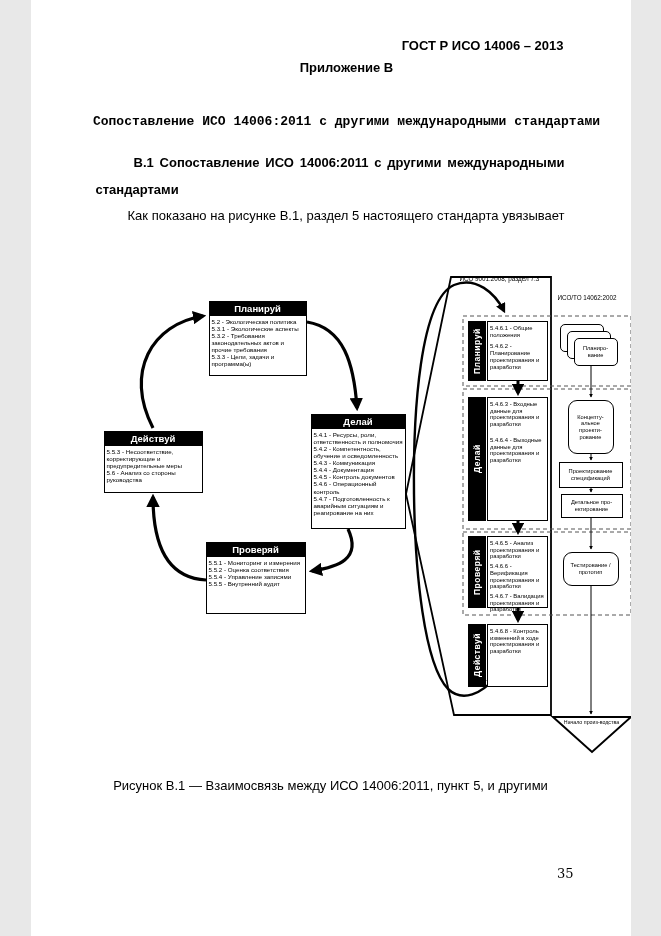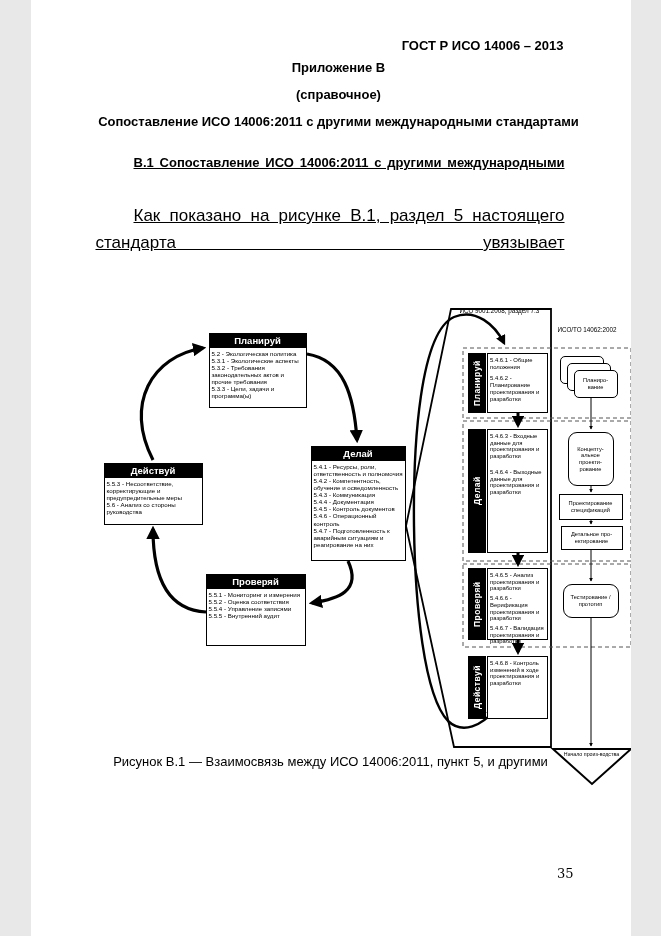--- a/index.html
+++ b/index.html
@@ -1,27 +1,27 @@
 <!DOCTYPE html>
 <html><head>
 <meta charset="utf-8">
 <style>
   html,body{margin:0;padding:0;background:#e8e8e8;}
   .page{position:relative;width:600px;height:936px;background:#ffffff;margin:0 auto;
         font-family:"Liberation Sans",sans-serif;color:#000;overflow:hidden;}
   .hdr{position:absolute;top:38px;right:67px;font-size:13px;font-weight:bold;}
-  .t-center{position:absolute;left:8px;width:100%;text-align:center;font-size:13px;font-weight:bold;}
+  .t-center{position:absolute;left:16px;width:100%;text-align:center;font-size:13px;font-weight:bold;}
   .sec{position:absolute;left:65px;right:66px;font-size:13px;font-weight:bold;line-height:27px;}
   .jl{text-align:justify;text-align-last:justify;}
-  .par{position:absolute;left:65px;right:66px;font-size:17px;line-height:27px;}
-  .indent{text-indent:38px;text-decoration:underline;}
+  .par{position:absolute;left:59px;right:66px;font-size:13px;line-height:27px;}
+  .indent{text-indent:38px;}
   .caption{position:absolute;left:0;width:100%;text-align:center;font-size:13px;line-height:27px;}
   .pageno{position:absolute;top:866px;right:57px;font-size:13px;font-family:"DejaVu Serif",serif;}
 
-  .diagram{position:absolute;left:55px;top:304px;width:560px;height:490px;}
+  .diagram{position:absolute;left:55px;top:272px;width:560px;height:490px;}
   .diagram svg{position:absolute;left:0;top:0;}
 
   .box{position:absolute;border:1.5px solid #000;background:#fff;box-sizing:border-box;}
   .box .hd{background:#000;color:#fff;font-weight:bold;text-align:center;font-size:9.5px;padding:1px 0 2px;}
   .box .bd{padding:2px 2px 1px;font-size:6.2px;line-height:1.14;}
 
   .rowbox{position:absolute;display:flex;box-sizing:border-box;}
   .vlab{width:18px;background:#000;color:#fff;font-weight:bold;font-size:8.5px;
         display:flex;align-items:center;justify-content:center;
         writing-mode:vertical-rl;transform:rotate(180deg);flex:none;letter-spacing:.5px;}
@@ -39,25 +39,25 @@
   .tritext{position:absolute;text-align:center;font-size:5.3px;line-height:1.15;}
 </style>
 </head>
 <body>
 
 <div class="page">
 
   <div class="hdr">ГОСТ Р ИСО 14006 – 2013</div>
 
   <div class="t-center" style="top:60px;">Приложение В</div>
-  <div class="t-center" style="top:87px;">(справочное)</div>
-  <div class="t-center" style="top:114px;">Сопоставление ИСО 14006:2011 с другими международными стандартами</div>
+  <div class="t-center" style="top:114px;font-family:Liberation Mono, monospace;">Сопоставление ИСО 14006:2011 с другими международными стандартами</div>
 
   <div class="sec" style="top:149px;">
     <div class="jl indent">В.1 Сопоставление ИСО 14006:2011 с другими международными</div>
+    <div>стандартами</div>
   </div>
 
   <div class="par" style="top:202px;">
     <div class="jl indent">Как показано на рисунке В.1, раздел 5 настоящего стандарта увязывает</div>
   </div>
 
   <div class="diagram">
 
     <svg width="560" height="490" viewBox="0 0 560 490">
       <defs>
@@ -190,18 +190,18 @@
       <span>Детальное про-ектирование</span>
     </div>
 
     <div class="rbox rounded" style="left:477px;top:280px;width:56px;height:34px;">
       <span>Тестирование / прототип</span>
     </div>
 
     <div class="tritext" style="left:478px;top:447px;width:56px;">Начало произ-водства</div>
   </div>
 
-  <div class="caption" style="top:748px;">
+  <div class="caption" style="top:772px;">
     <div>Рисунок В.1 — Взаимосвязь между ИСО 14006:2011, пункт 5, и другими</div>
   </div>
 
   <div class="pageno">35</div>
 </div>
 
 </body></html>

